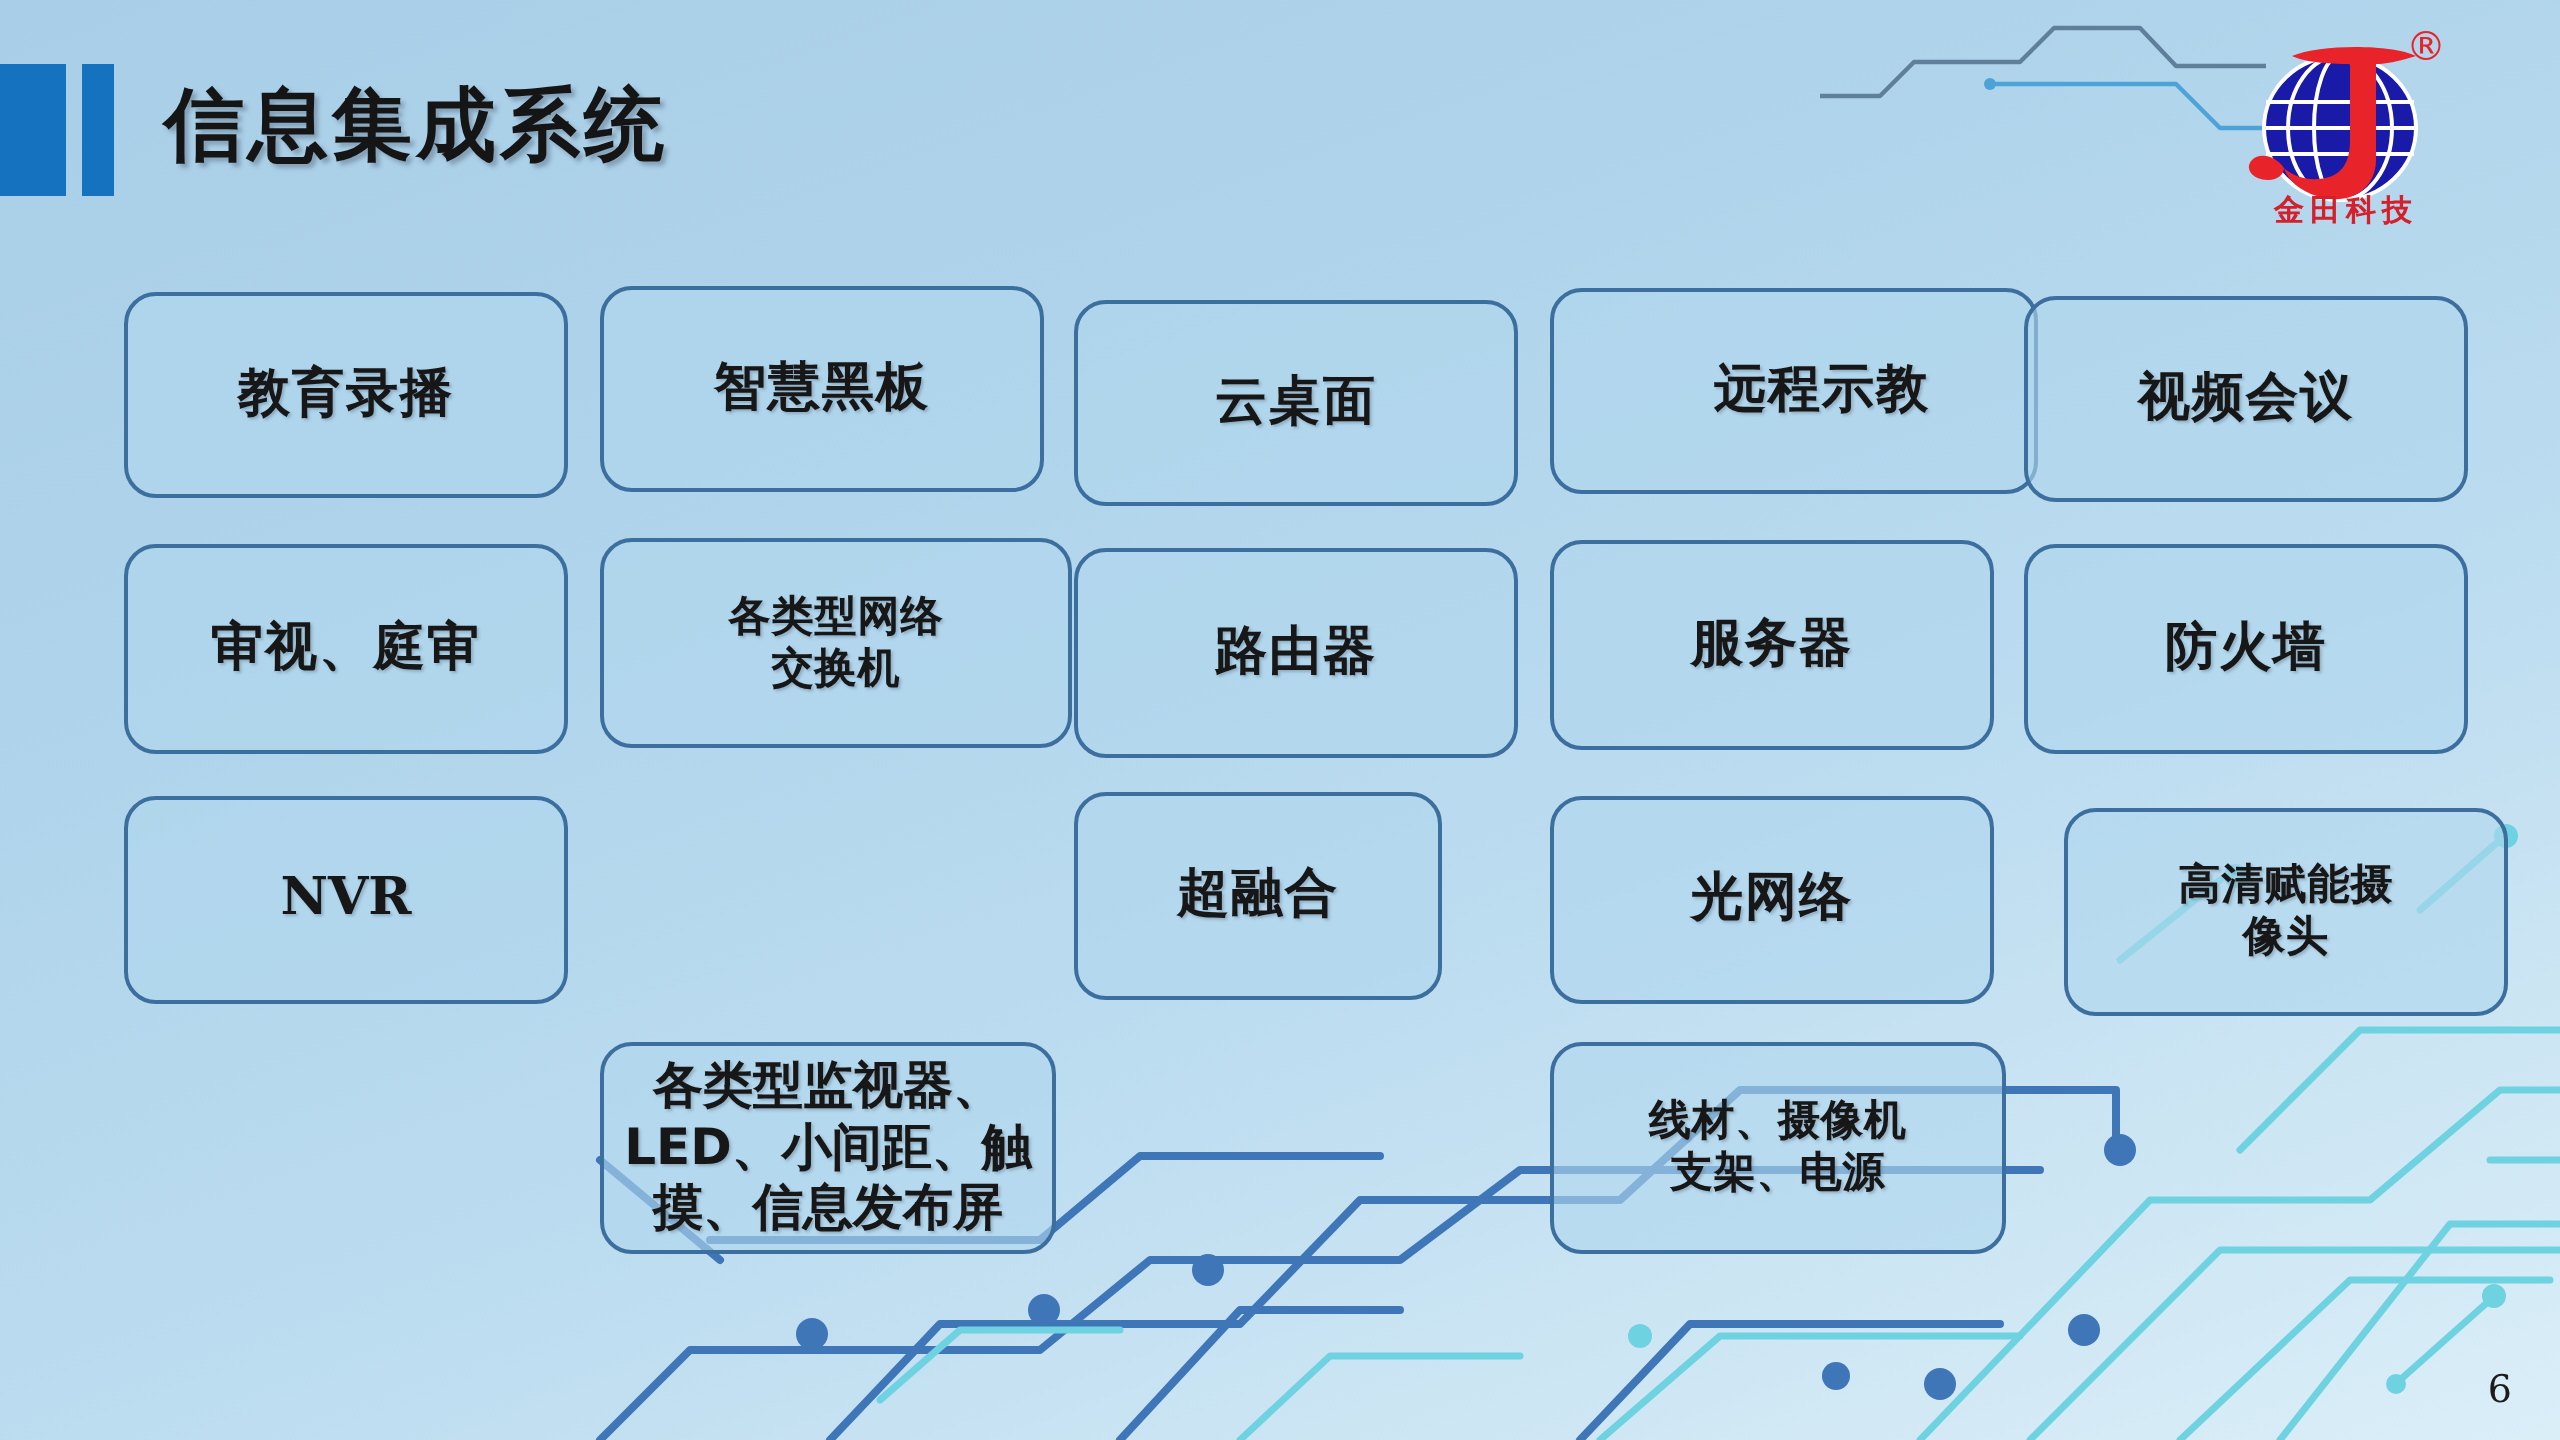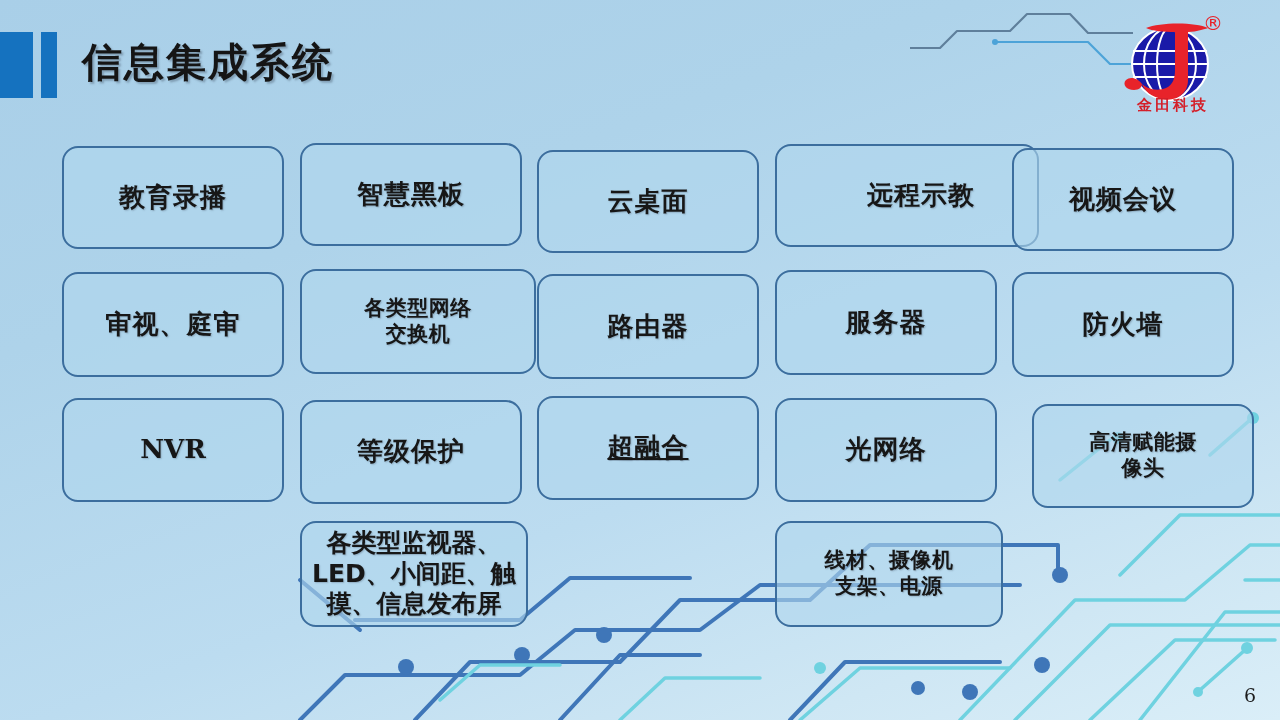--- a/index.html
+++ b/index.html
@@ -148,21 +148,21 @@
   <div id="grid">
       <div class="cell sz-lg" style="left: 62px; top: 146px; width: 222px; height: 103px;">
         <div class="txt">教育录播</div>
       </div>
       <div class="cell sz-lg" style="left: 300px; top: 143px; width: 222px; height: 103px;">
         <div class="txt">智慧黑板</div>
       </div>
       <div class="cell sz-lg" style="left: 537px; top: 150px; width: 222px; height: 103px;">
         <div class="txt">云桌面</div>
       </div>
-      <div class="cell sz-lg" style="left: 775px; top: 144px; width: 264px; height: 103px; padding-left: 28px;">
+      <div class="cell sz-lg" style="left: 775px; top: 144px; width: 244px; height: 103px; padding-left: 28px;">
         <div class="txt">远程示教</div>
       </div>
       <div class="cell sz-lg" style="left: 1012px; top: 148px; width: 222px; height: 103px;">
         <div class="txt">视频会议</div>
       </div>
       <div class="cell sz-lg" style="left: 62px; top: 272px; width: 222px; height: 105px;">
         <div class="txt">审视、庭审</div>
       </div>
       <div class="cell sz-md" style="left: 300px; top: 269px; width: 236px; height: 105px;">
         <div class="txt">各类型网络
@@ -173,24 +173,21 @@
       </div>
       <div class="cell sz-lg" style="left: 775px; top: 270px; width: 222px; height: 105px;">
         <div class="txt">服务器</div>
       </div>
       <div class="cell sz-lg" style="left: 1012px; top: 272px; width: 222px; height: 105px;">
         <div class="txt">防火墙</div>
       </div>
       <div class="cell sz-serif serif" style="left: 62px; top: 398px; width: 222px; height: 104px;">
         <div class="txt">NVR</div>
       </div>
-      <div class="cell sz-lg" style="left: 300px; top: 400px; width: 222px; height: 104px;">
-        <div class="txt">等级保护</div>
-      </div>
-      <div class="cell sz-lg" style="left: 537px; top: 396px; width: 222px; height: 104px; text-decoration: underline;">
+      <div class="cell sz-lg" style="left: 537px; top: 396px; width: 184px; height: 104px;">
         <div class="txt">超融合</div>
       </div>
       <div class="cell sz-lg" style="left: 775px; top: 398px; width: 222px; height: 104px;">
         <div class="txt">光网络</div>
       </div>
       <div class="cell sz-md" style="left: 1012px; top: 404px; width: 222px; height: 104px; margin-left: 20px;">
         <div class="txt">高清赋能摄
 像头</div>
       </div>
       <div class="cell sz-sm" style="left: 300px; top: 521px; width: 228px; height: 106px;">

